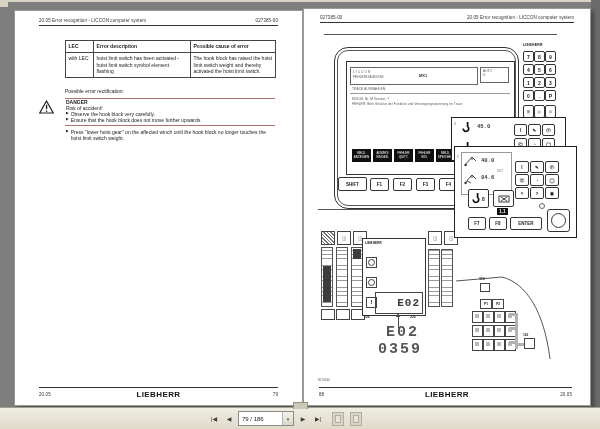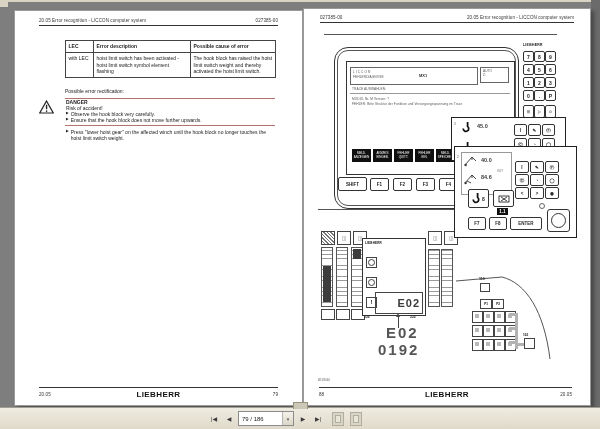--- a/index.html
+++ b/index.html
@@ -16,21 +16,21 @@
   table.etab th{font-weight:bold;}
   .bullet{display:flex;gap:2px;font-size:5px;color:#222;line-height:1.25;}
   .bullet .bm{font-size:3.5px;line-height:1.7;color:#222;}
   .logo{font-weight:900;font-size:8px;letter-spacing:.4px;color:#111;text-align:center;transform:scaleY(.92);}
   .t3{font-size:3.2px;color:#555;letter-spacing:.1px;}
   .key{border:1px solid #333;border-radius:2px;background:#fff;color:#222;font-weight:bold;
        display:flex;align-items:center;justify-content:center;font-size:4.5px;}
   .softkey{background:#101010;color:#fff;font-size:3px;line-height:1.25;text-align:center;overflow:hidden;
            display:flex;align-items:center;justify-content:center;}
   .pre{white-space:pre-line;}
-  .seg{font-family:Liberation Sans, sans-serif;font-weight:bold;color:#3a3a3a;}
+  .seg{font-family:Liberation Mono, monospace;font-weight:bold;color:#3a3a3a;}
   .inset{background:#fff;border:1px solid #222;}
   .barcol{border:1px solid #555;background:repeating-linear-gradient(0deg,#fff 0 3px,#9a9a9a 3px 3.7px);}
   .mbox{border:1px solid #444;background:#fff;}
   .fuse{border:1px solid #444;background:#fff;position:absolute;width:9px;height:10px;}
   .fuse::after{content:"";position:absolute;left:2px;top:2px;width:4px;height:4px;background:#b9b9b9;}
   .trace{background:#b2b2b2;position:absolute;}
   #toolbar{position:absolute;left:0;right:0;top:407px;height:22px;
            background:linear-gradient(#efece1,#ded9c9);border-top:1px solid #a39f90;}
   .tbtn{width:12px;height:14px;display:flex;align-items:center;justify-content:center;
         font-size:6px;color:#3c3c3c;cursor:pointer;}
@@ -265,21 +265,21 @@
     <div class="abs" style="left:106px;top:306px;font-size:3.4px;font-weight:bold;color:#222;z-index:2;">225</div>
 
     <div class="abs mbox" style="left:124px;top:222px;width:12px;height:12px;z-index:2;font-size:5px;color:#666;text-align:center;line-height:12px;">◫</div>
     <div class="abs mbox" style="left:140px;top:222px;width:12px;height:12px;z-index:2;font-size:5px;color:#666;text-align:center;line-height:12px;">◫</div>
     <div class="abs barcol" style="left:124px;top:240px;width:10px;height:56px;z-index:2;"></div>
     <div class="abs barcol" style="left:137px;top:240px;width:10px;height:56px;z-index:2;"></div>
 
     <div class="abs" style="left:94px;top:307px;width:1px;height:12px;background:#444;z-index:2;"></div>
     <div class="abs" style="left:92px;top:304px;width:0;height:0;border-left:2.5px solid transparent;border-right:2.5px solid transparent;border-bottom:4px solid #444;z-index:2;"></div>
     <div class="abs seg" style="left:82px;top:315px;font-size:15px;letter-spacing:2px;color:#555;z-index:2;">E02</div>
-    <div class="abs seg" style="left:74px;top:332px;font-size:15px;letter-spacing:2px;color:#555;z-index:2;">0192</div>
+    <div class="abs seg" style="left:74px;top:332px;font-size:15px;letter-spacing:2px;color:#555;z-index:2;">0359</div>
 
     <svg class="abs" style="left:150px;top:262px;z-index:2;" width="110" height="95" viewBox="0 0 110 95">
       <path d="M2 10 L48 6 C72 12 90 40 96 88" fill="none" stroke="#555" stroke-width="1"></path>
     </svg>
     <div class="abs" style="left:175px;top:268px;font-size:3.6px;font-weight:bold;color:#222;z-index:2;">110</div>
     <div class="abs mbox" style="left:176px;top:274px;width:8px;height:7px;z-index:2;"></div>
     <div class="abs mbox" style="left:176px;top:290px;width:10px;height:8px;font-size:3px;font-weight:bold;text-align:center;line-height:8px;z-index:2;">P1</div>
     <div class="abs mbox" style="left:188px;top:290px;width:10px;height:8px;font-size:3px;font-weight:bold;text-align:center;line-height:8px;z-index:2;">P2</div>
 
     <div class="fuse" style="left:168px;top:302px;z-index:2;"></div>

